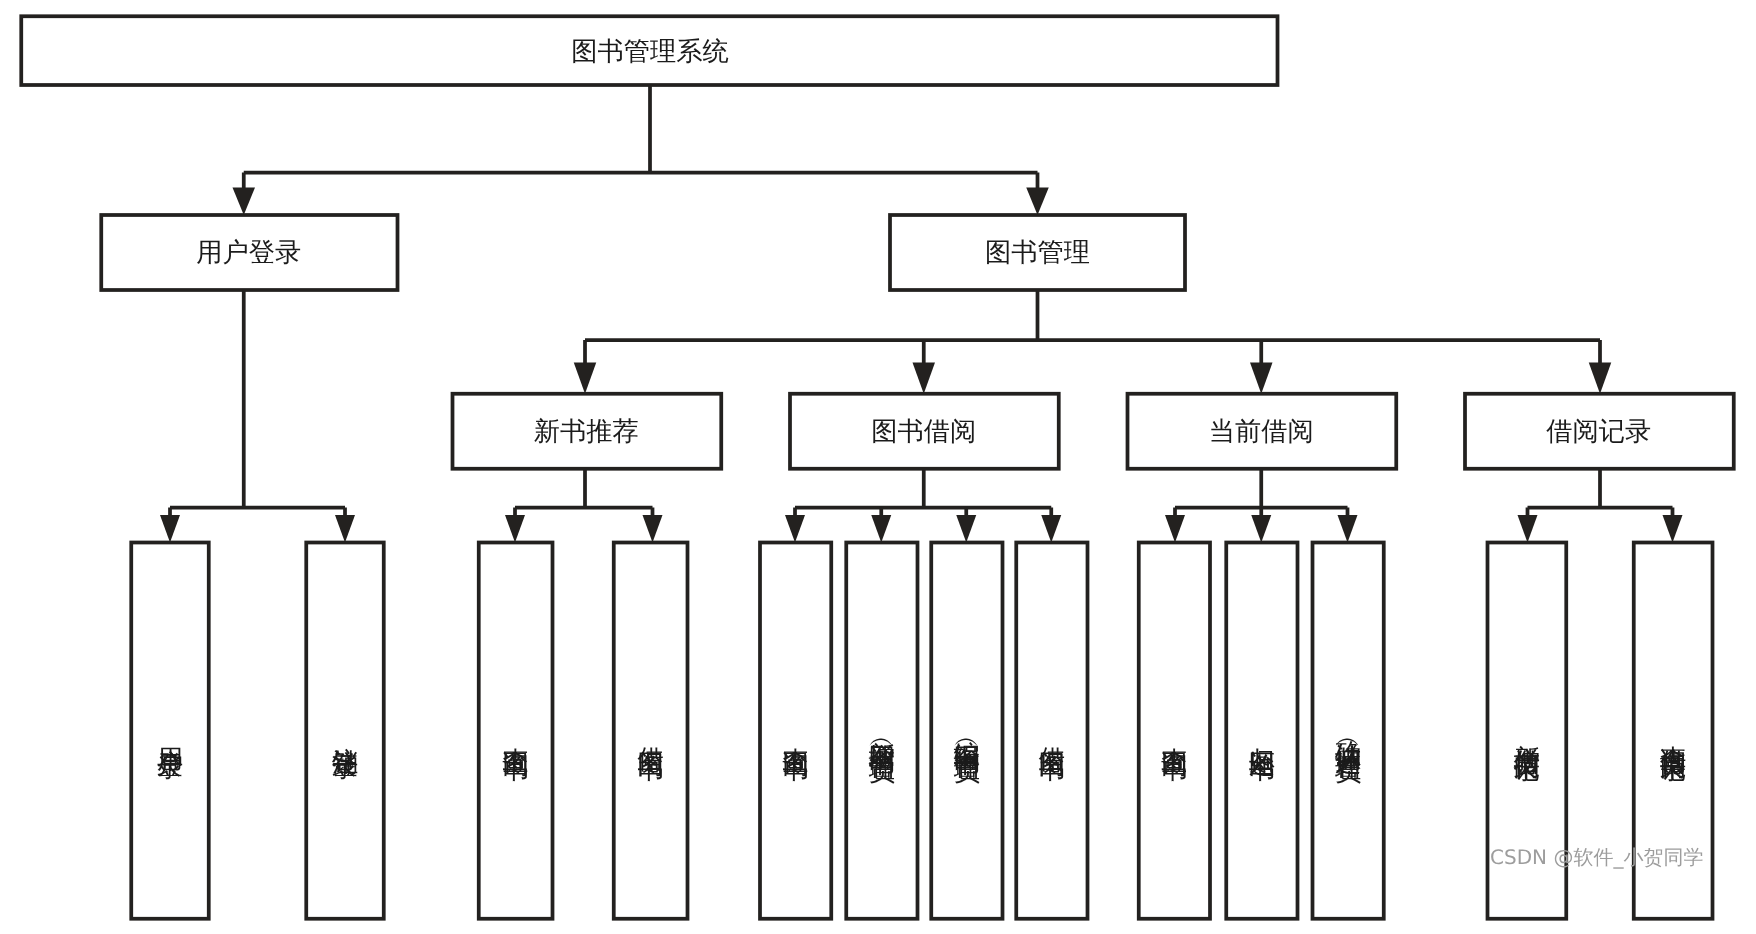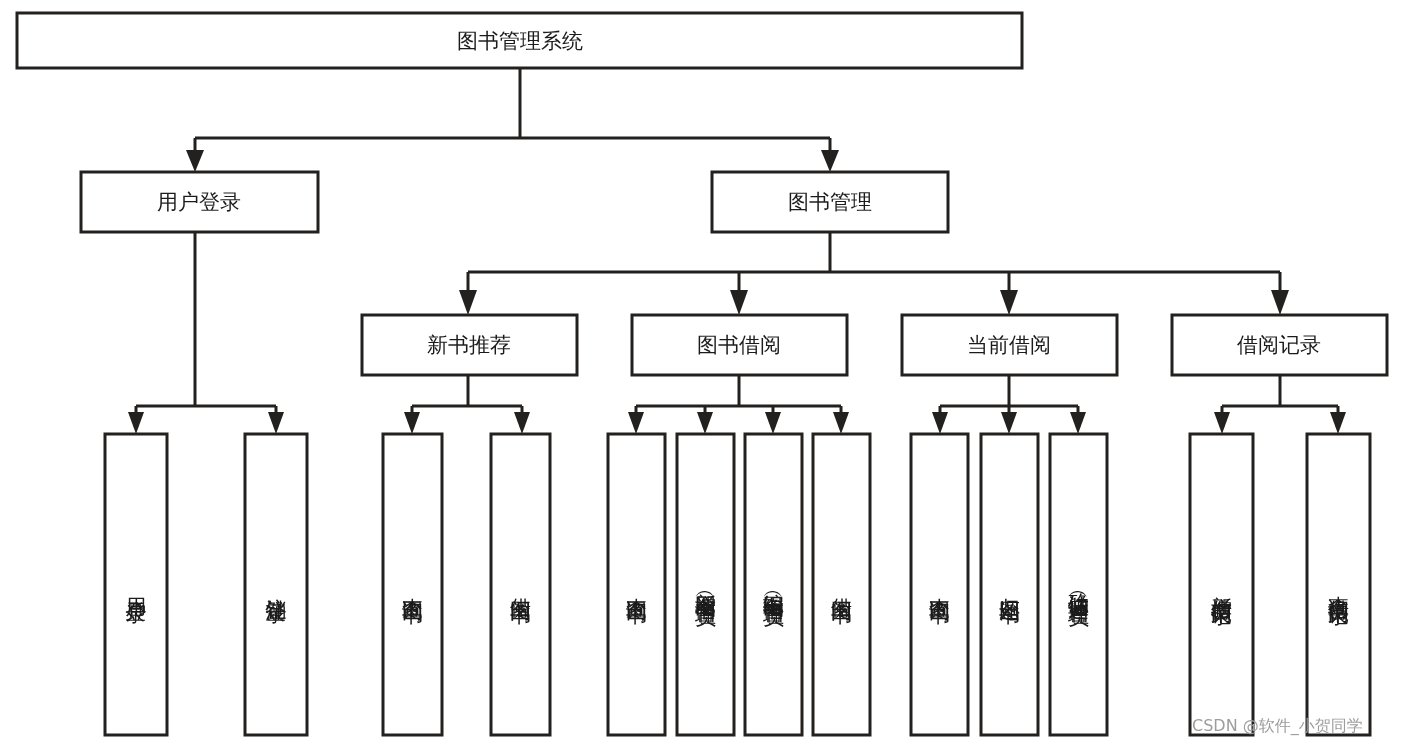--- a/index.html
+++ b/index.html
@@ -58,21 +58,21 @@
     text-align: center;
     display: flex;
     align-items: center;
     justify-content: center;
     white-space: nowrap;
     pointer-events: none;
   }
   .watermark {
     position: absolute;
     left: 1192px;
-    top: 716px;
+    top: 676px;
     font-family: "DejaVu Sans", "Liberation Sans", sans-serif;
     font-size: 16px;
     color: #9d9d9d;
     white-space: nowrap;
   }
 </style>
 </head>
 <body>
 
 <div id="diagram-root">

